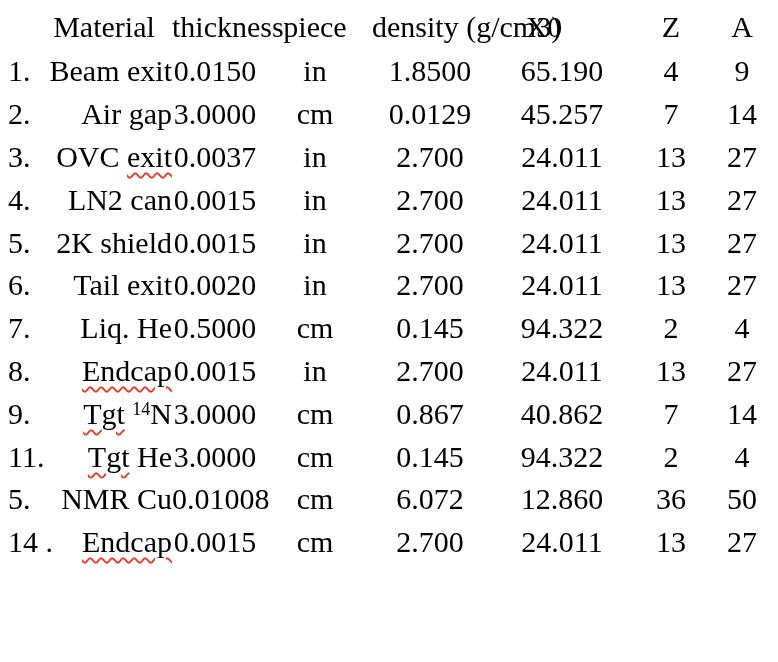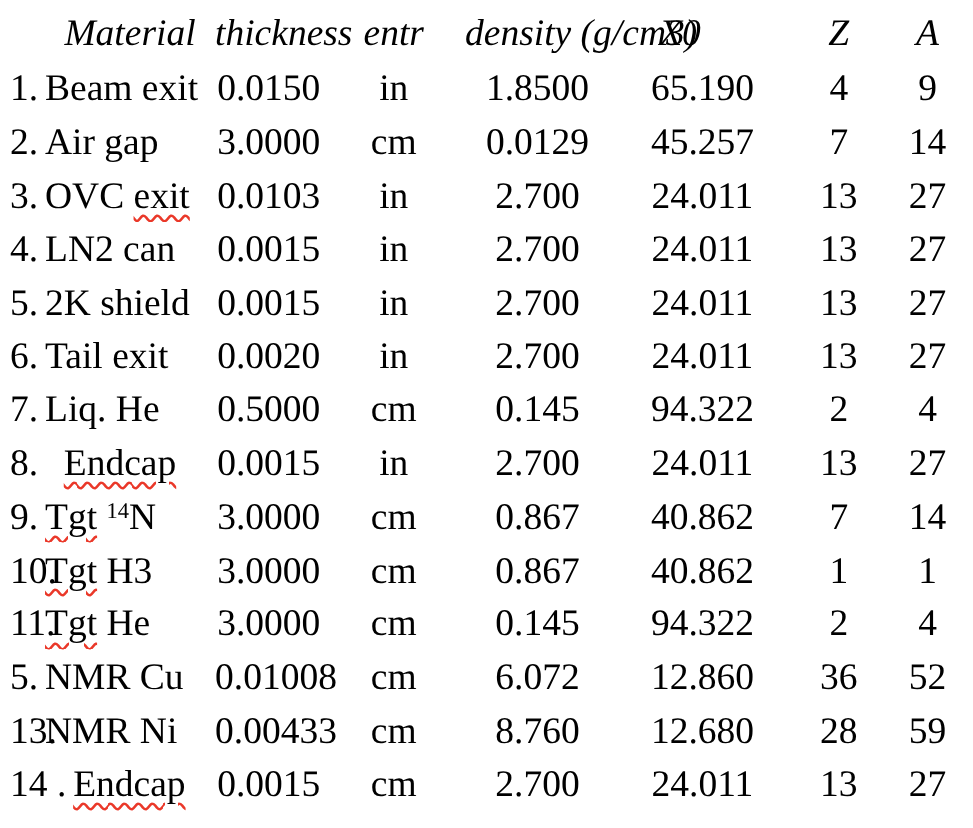--- a/index.html
+++ b/index.html
@@ -22,24 +22,24 @@
     width: 778px;
     margin-top: 3px;
   }
   th, td {
     padding: 0;
     font-weight: normal;
     vertical-align: middle;
     white-space: nowrap;
     overflow: visible;
   }
-  thead tr { height: 47px; font-style: italic; }
+  thead tr { height: 47px; }
   tbody tr { height: 42.8px; }
   .c-num  { text-align: left; padding-left: 8px; }
-  .c-mat  { text-align: left; }
+  .c-mat  { text-align: right; }
   thead .c-mat { text-align: center; }
   .c-thk, .c-unit, .c-den, .c-x0, .c-z, .c-a { text-align: center; }
   .x0-header-shift { display: inline-block; transform: translateX(-18px); }
   .wavy {
     text-decoration: underline;
     text-decoration-style: wavy;
     text-decoration-color: var(--wavy-color);
     text-decoration-thickness: 2px;
     text-underline-offset: 5px;
   }
@@ -63,21 +63,21 @@
     <col style="width:116px">
     <col style="width:148px">
     <col style="width:70px">
     <col style="width:72px">
   </colgroup>
   <thead>
     <tr>
       <th class="c-num"></th>
       <th class="c-mat">Material</th>
       <th class="c-thk">thickness</th>
-      <th class="c-unit">entr</th>
+      <th class="c-unit">piece</th>
       <th class="c-den">density (g/cm3)</th>
       <th class="c-x0"><span class="x0-header-shift">X0</span></th>
       <th class="c-z">Z</th>
       <th class="c-a">A</th>
     </tr>
   </thead>
   <tbody>
       <tr>
     <td class="c-num">1.</td>
     <td class="c-mat"><span>Beam exit</span></td>
@@ -94,21 +94,21 @@
     <td class="c-thk">3.0000</td>
     <td class="c-unit">cm</td>
     <td class="c-den">0.0129</td>
     <td class="c-x0">45.257</td>
     <td class="c-z">7</td>
     <td class="c-a">14</td>
   </tr>
       <tr>
     <td class="c-num">3.</td>
     <td class="c-mat"><span>OVC </span><span class="wavy">exit</span></td>
-    <td class="c-thk">0.0103</td>
+    <td class="c-thk">0.0037</td>
     <td class="c-unit">in</td>
     <td class="c-den">2.700</td>
     <td class="c-x0">24.011</td>
     <td class="c-z">13</td>
     <td class="c-a">27</td>
   </tr>
       <tr>
     <td class="c-num">4.</td>
     <td class="c-mat"><span>LN2 can</span></td>
     <td class="c-thk">0.0015</td>
@@ -162,58 +162,38 @@
     <td class="c-num">9.</td>
     <td class="c-mat"><span class="wavy">Tgt</span><span> </span><sup class="mat-sup">14</sup><span>N</span></td>
     <td class="c-thk">3.0000</td>
     <td class="c-unit">cm</td>
     <td class="c-den">0.867</td>
     <td class="c-x0">40.862</td>
     <td class="c-z">7</td>
     <td class="c-a">14</td>
   </tr>
       <tr>
-    <td class="c-num">10.</td>
-    <td class="c-mat"><span class="wavy">Tgt</span><span> H3</span></td>
-    <td class="c-thk">3.0000</td>
-    <td class="c-unit">cm</td>
-    <td class="c-den">0.867</td>
-    <td class="c-x0">40.862</td>
-    <td class="c-z">1</td>
-    <td class="c-a">1</td>
-  </tr>
-      <tr>
     <td class="c-num">11.</td>
     <td class="c-mat"><span class="wavy">Tgt</span><span> He</span></td>
     <td class="c-thk">3.0000</td>
     <td class="c-unit">cm</td>
     <td class="c-den">0.145</td>
     <td class="c-x0">94.322</td>
     <td class="c-z">2</td>
     <td class="c-a">4</td>
   </tr>
       <tr>
     <td class="c-num">5.</td>
     <td class="c-mat"><span>NMR Cu</span></td>
     <td class="c-thk">0.01008</td>
     <td class="c-unit">cm</td>
     <td class="c-den">6.072</td>
     <td class="c-x0">12.860</td>
     <td class="c-z">36</td>
-    <td class="c-a">52</td>
-  </tr>
-      <tr>
-    <td class="c-num">13.</td>
-    <td class="c-mat"><span>NMR Ni</span></td>
-    <td class="c-thk">0.00433</td>
-    <td class="c-unit">cm</td>
-    <td class="c-den">8.760</td>
-    <td class="c-x0">12.680</td>
-    <td class="c-z">28</td>
-    <td class="c-a">59</td>
+    <td class="c-a">50</td>
   </tr>
       <tr>
     <td class="c-num">14 .</td>
     <td class="c-mat"><span>&nbsp;&nbsp;&nbsp;</span><span class="wavy">Endcap</span></td>
     <td class="c-thk">0.0015</td>
     <td class="c-unit">cm</td>
     <td class="c-den">2.700</td>
     <td class="c-x0">24.011</td>
     <td class="c-z">13</td>
     <td class="c-a">27</td>

